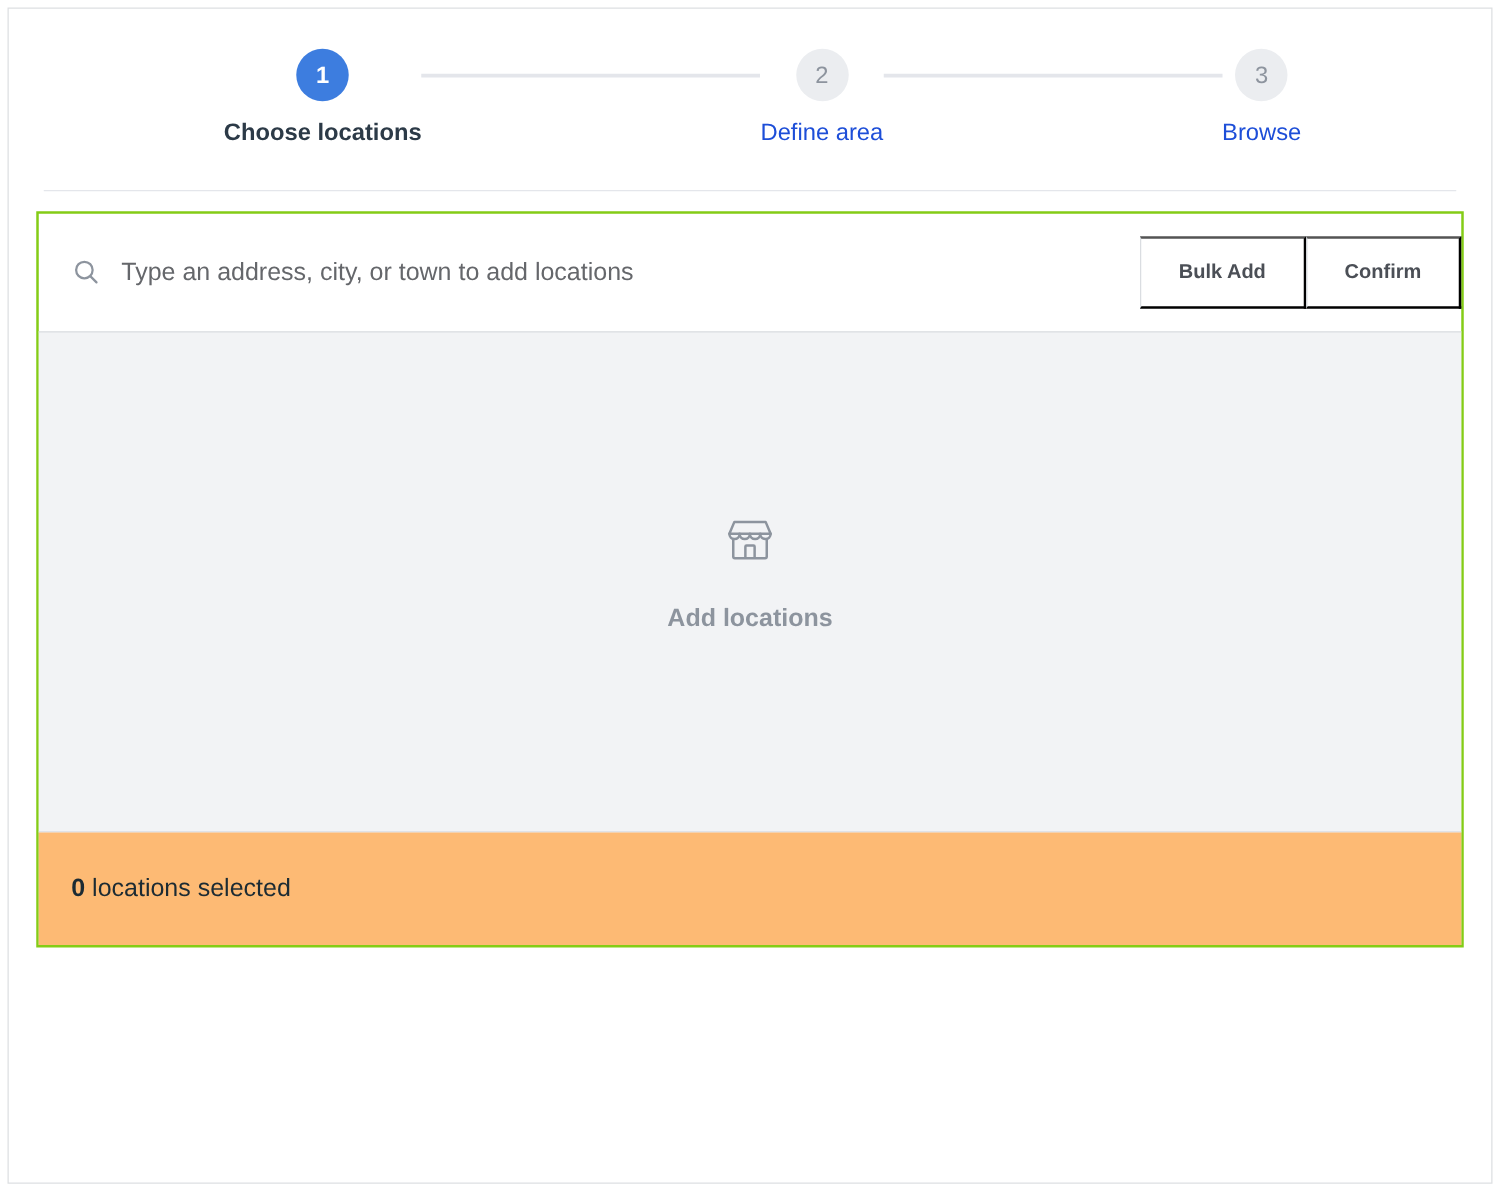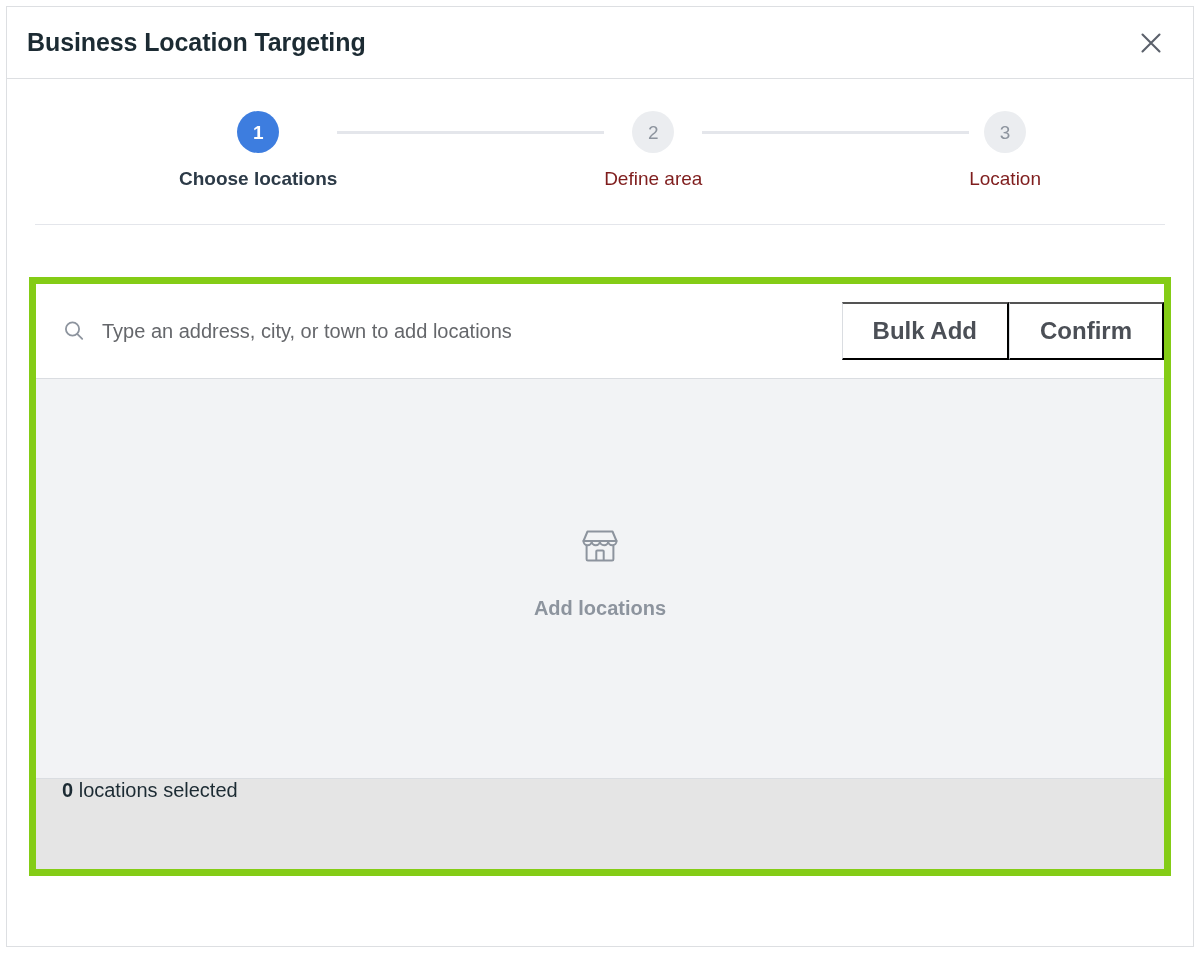--- a/index.html
+++ b/index.html
@@ -98,40 +98,40 @@
     margin-top: 16px;
     font-size: 19px;
     line-height: 1;
     white-space: nowrap;
   }
   .step.is-active .step-label {
     color: #2c3a47;
     font-weight: bold;
   }
   .step.is-upcoming .step-label {
-    color: #7f1d1d;
+    color: #1d4ed8;
     font-weight: normal;
   }
   .step-connector {
     flex: 1;
     height: 3px;
     background: #e4e6eb;
     margin-top: 20px;
     z-index: 1;
   }
   .stepper-divider {
     margin: 36px 6px 0 6px;
     height: 1px;
     background: #e4e6eb;
   }
 
   
   .locations-card {
-    margin: 52px 22px 0 22px;
-    border: 7px solid #84cc16;
+    margin: 16px 22px 0 22px;
+    border: 2px solid #84cc16;
     background: #ffffff;
   }
 
   .search-row {
     display: flex;
     align-items: stretch;
     height: 94px;
   }
   .search-field {
     flex: 1;
@@ -152,21 +152,21 @@
     color: #1c2b33;
     padding: 0;
   }
   .search-input::placeholder { color: #65676b; opacity: 1; }
 
   .search-action {
     display: flex;
     align-items: center;
     justify-content: center;
     padding: 0 30px;
-    font-size: 24px;
+    font-size: 16px;
     font-weight: bold;
     color: #4b4f56;
     cursor: pointer;
     border-left: 1px solid #dadde1;
     background: transparent;
     font-family: "Liberation Sans", sans-serif;
     white-space: nowrap;
     margin: 18px 0;
   }
 
@@ -193,66 +193,56 @@
     font-size: 20px;
     color: #8d949e;
     line-height: 1.52;
     max-width: 430px;
   }
 
   
   .locations-footer {
     height: 90px;
     display: flex;
-    align-items: flex-start;
+    align-items: center;
     padding-left: 26px;
-    background: #e5e5e5;
+    background: #fdba74;
   }
   .footer-text {
     font-size: 20px;
     color: #1c2b33;
   }
   .footer-count { font-weight: bold; }
 </style>
 </head>
 <body>
 
 <div class="window">
 
-  <div class="dialog-header">
-    <div class="dialog-title">Business Location Targeting</div>
-    <button class="close-button">
-      <span>
-        <svg width="26" height="26" viewBox="0 0 26 26" fill="none">
-          <path d="M4.5 4.5 L21.5 21.5 M21.5 4.5 L4.5 21.5" stroke="#5b616b" stroke-width="2.1" stroke-linecap="round"></path>
-        </svg>
-      </span>
-    </button>
-  </div>
 
   <div class="stepper-section">
     <div class="stepper">
 
       <div class="step is-active">
         <div class="step-circle">1</div>
         <div class="step-label">Choose locations</div>
       </div>
 
       <div class="step-connector"></div>
 
       <div class="step is-upcoming">
         <div class="step-circle">2</div>
         <div class="step-label">Define area</div>
       </div>
 
       <div class="step-connector"></div>
 
       <div class="step is-upcoming">
         <div class="step-circle">3</div>
-        <div class="step-label">Location</div>
+        <div class="step-label">Browse</div>
       </div>
 
     </div>
     <div class="stepper-divider"></div>
   </div>
 
   <div class="locations-card">
 
     <div class="search-row">
       <label class="search-field">

